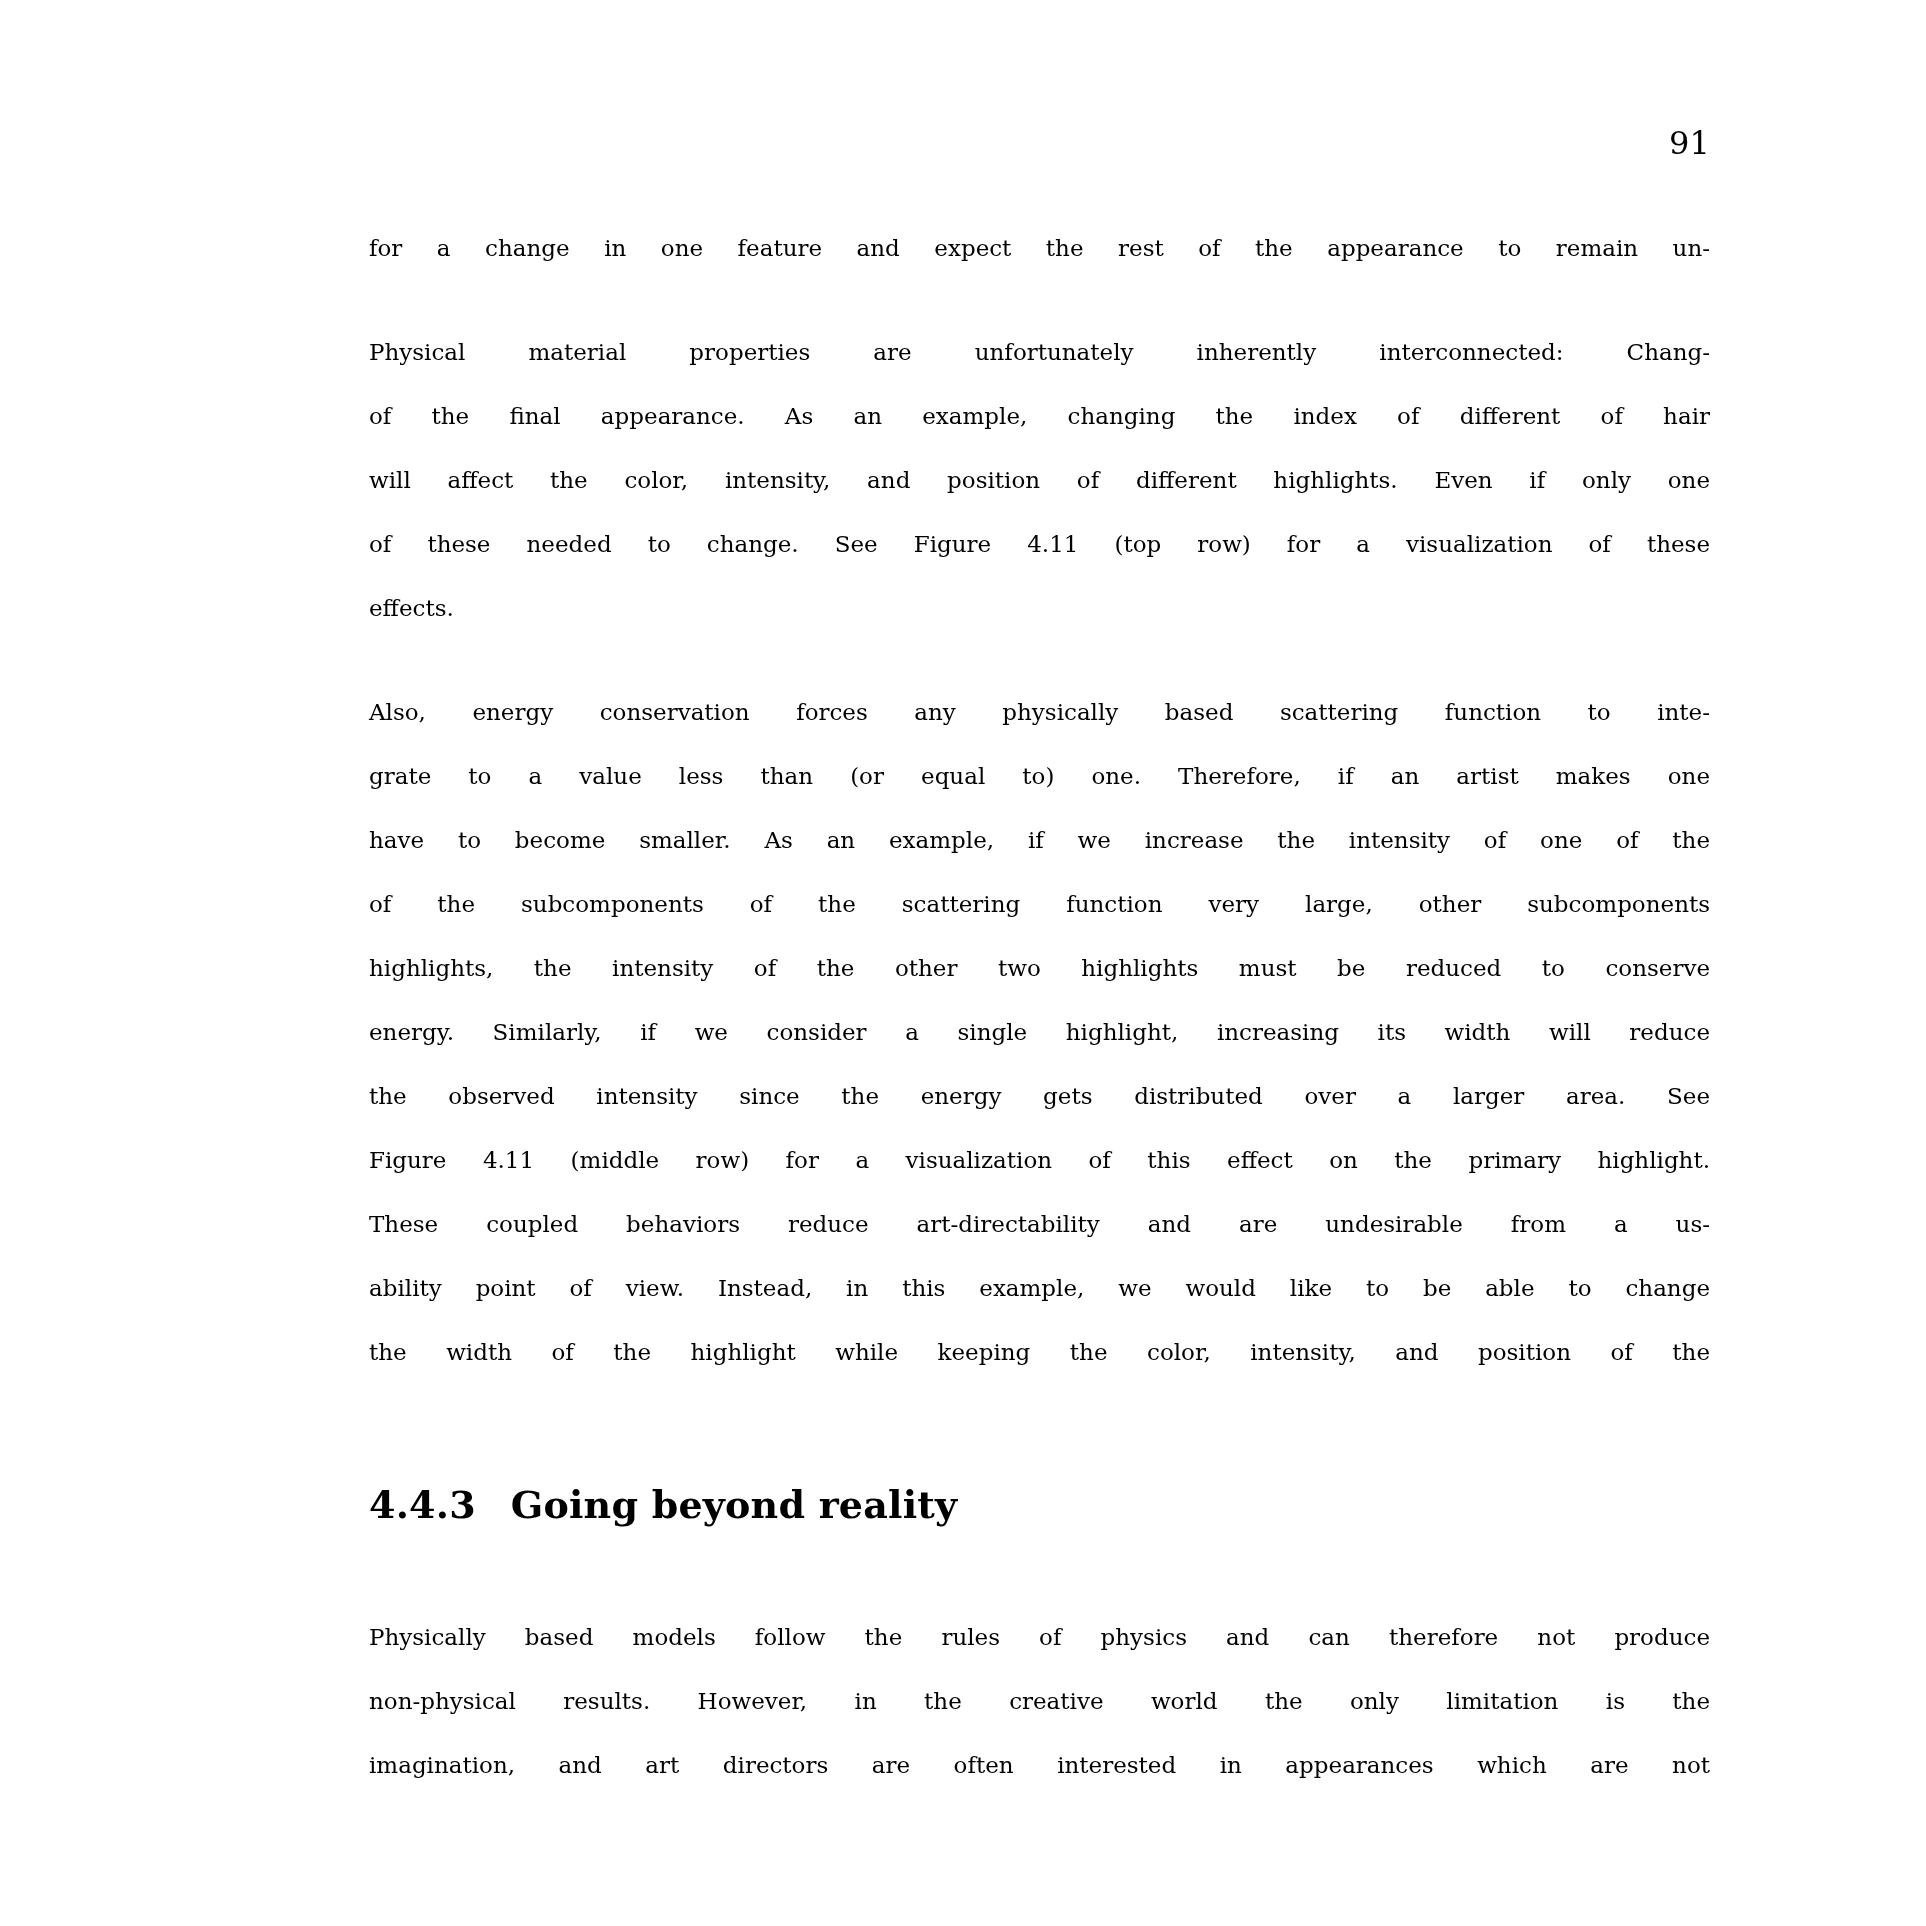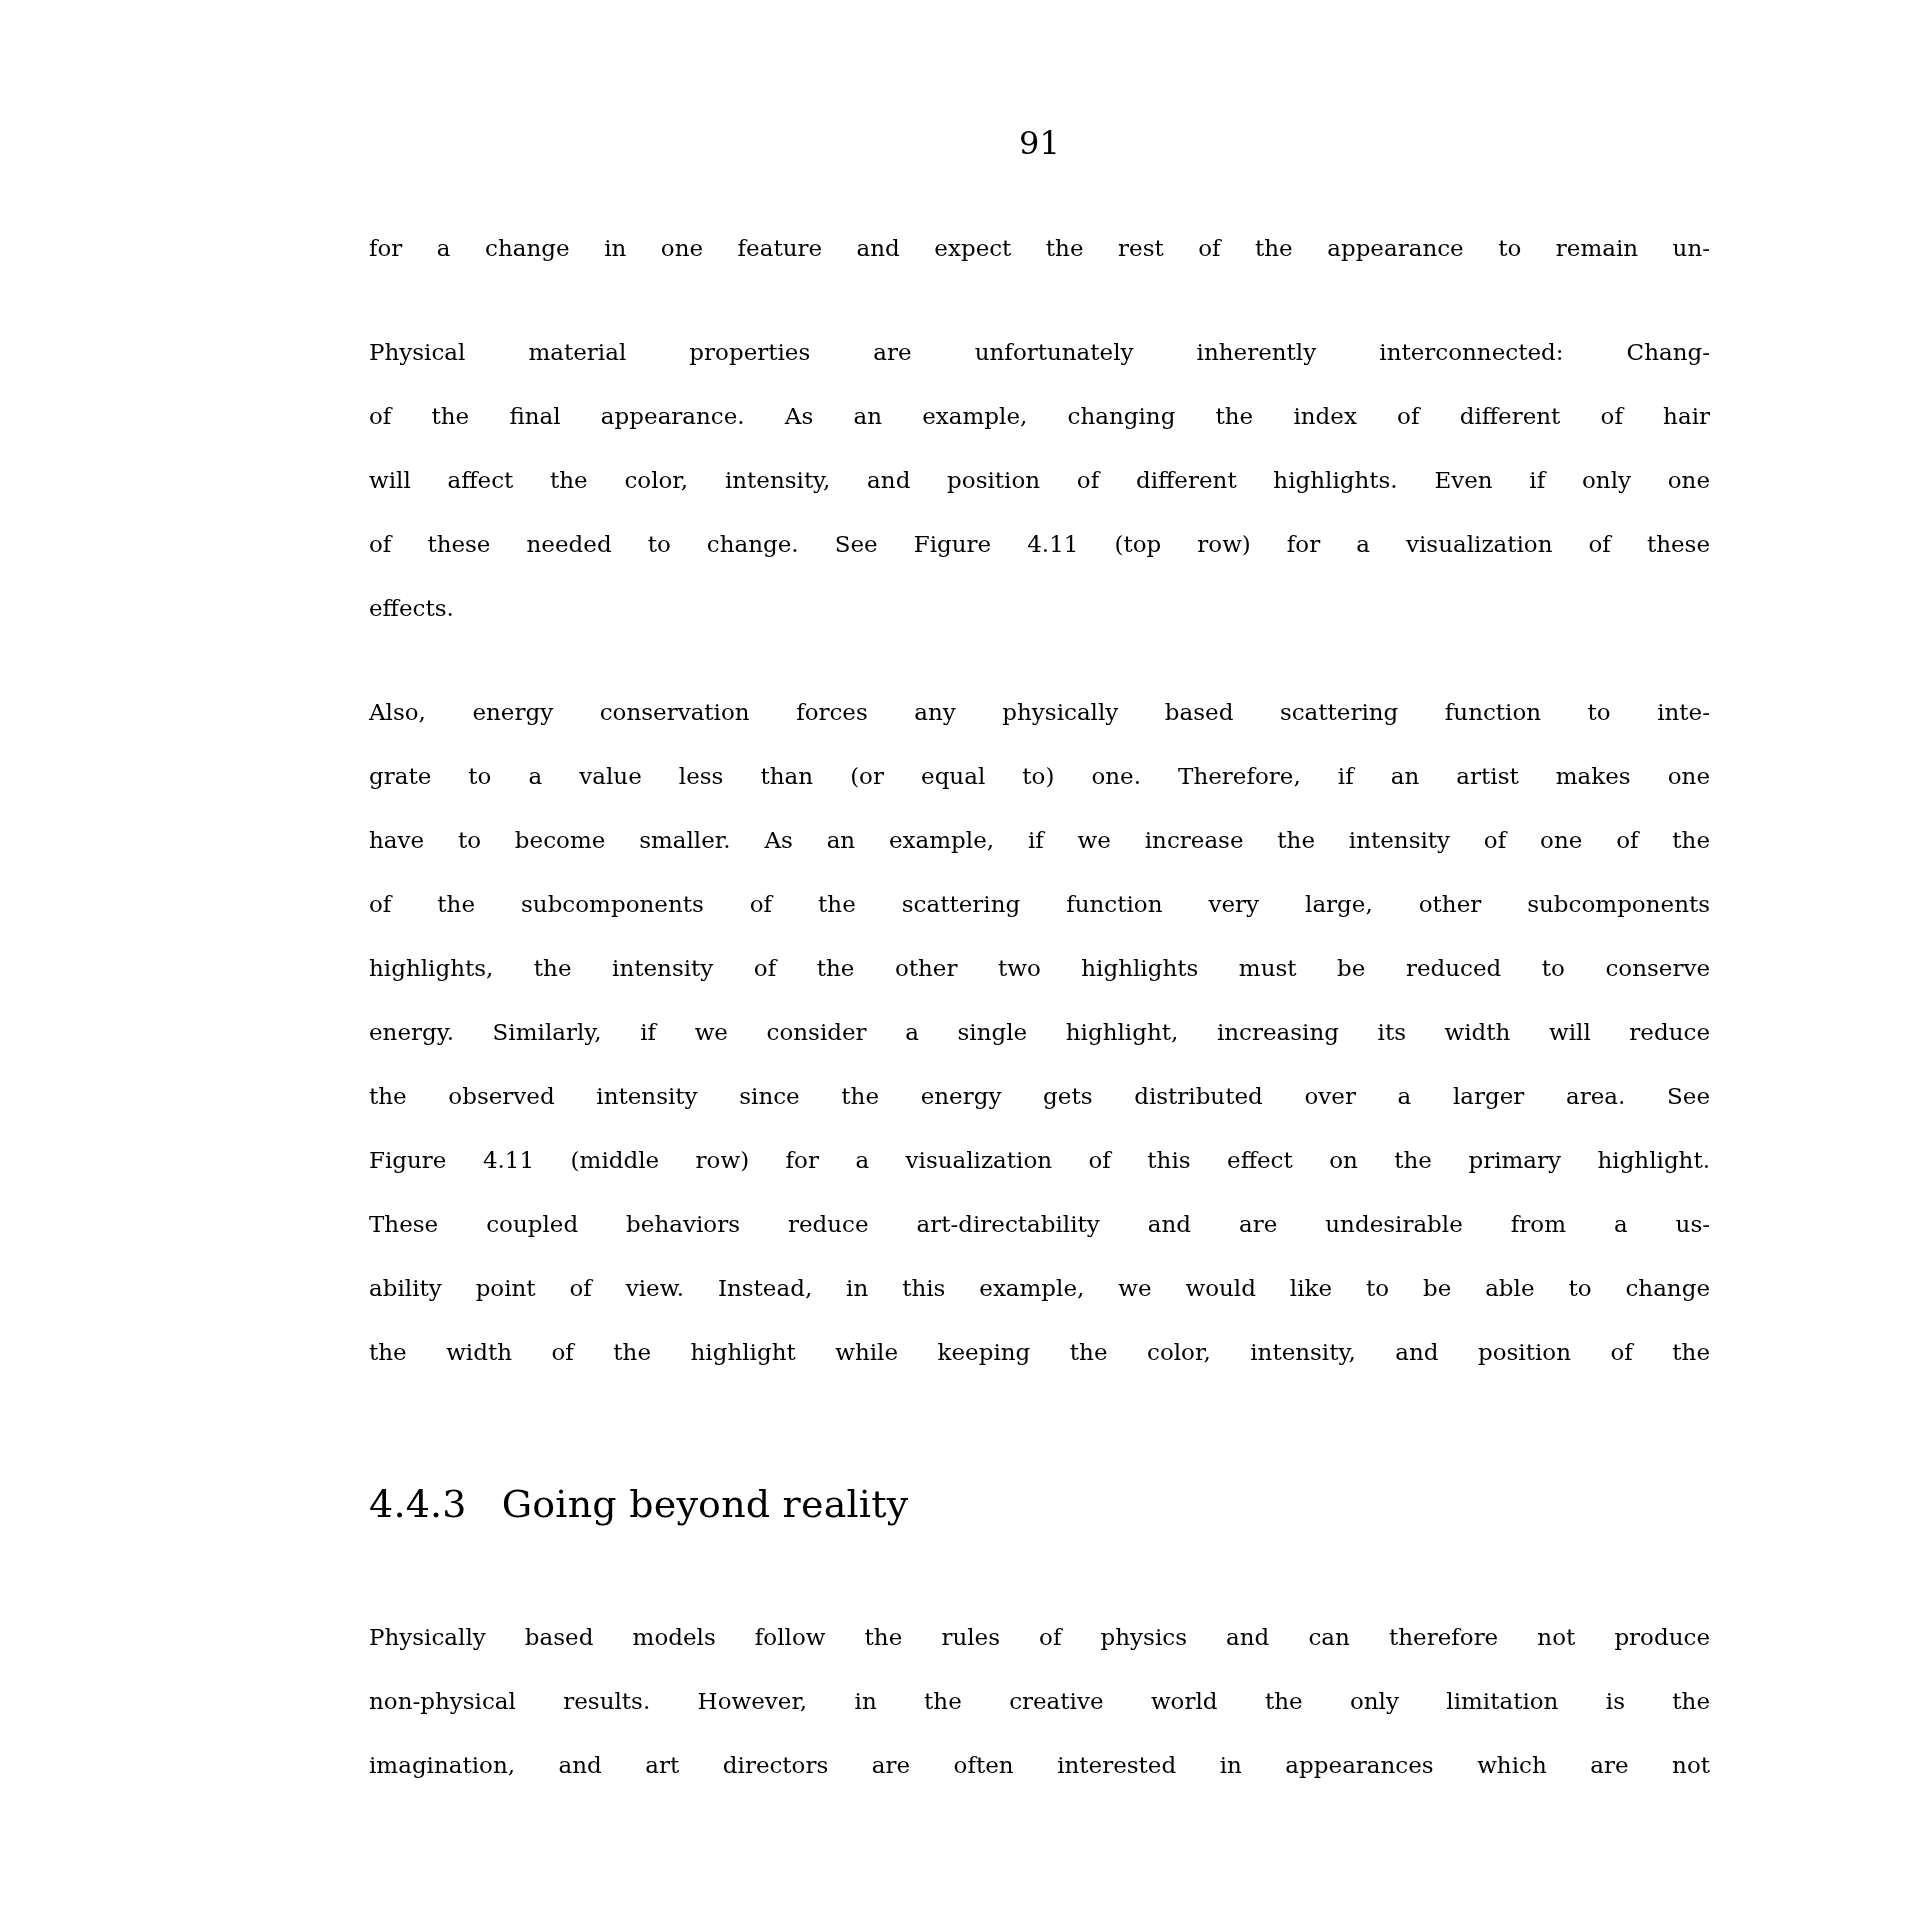--- a/index.html
+++ b/index.html
@@ -26,21 +26,21 @@
     height: 2542px;
     background: #ffffff;
   }
 
   
   .folio {
     position: absolute;
     left: 369px;
     top: 127px;
     width: 1341px;
-    text-align: center;
+    text-align: right;
     font-size: 32px;
     line-height: 1;
     letter-spacing: 0.2px;
   }
 
   
   .textblock {
     position: absolute;
     left: 369px;
     top: 216px;
@@ -74,21 +74,21 @@
   p.para > span.ln.last {
     text-align-last: left;
     white-space: normal;
   }
 
   
   .subsection {
     margin-top: 101px;
     margin-bottom: 0;
     font-size: 38px;
-    font-weight: normal;
+    font-weight: bold;
     line-height: 1.05;
     letter-spacing: 0.2px;
     white-space: pre;
   }
   .subsection .secnum {
     display: inline-block;
   }
   .subsection .sectitle {
     display: inline-block;
     margin-left: 35px;

